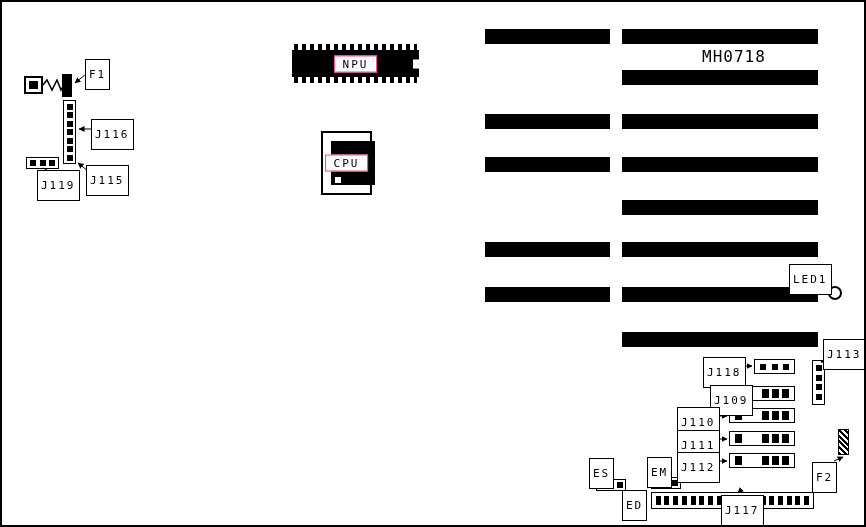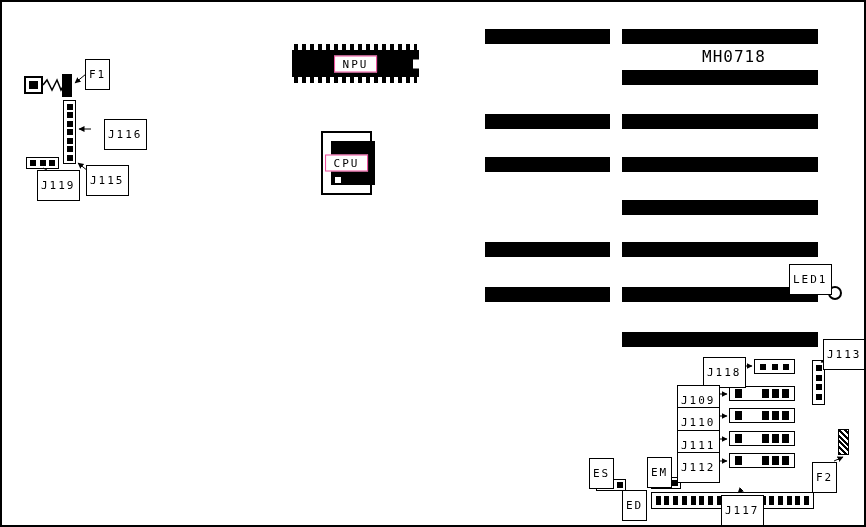--- a/index.html
+++ b/index.html
@@ -92,21 +92,21 @@
 
   <div class="pinstrip vert" style="left:61px;top:98px;width:13px;height:64px">
       <span class="pin"></span>
       <span class="pin"></span>
       <span class="pin"></span>
       <span class="pin"></span>
       <span class="pin"></span>
       <span class="pin"></span>
       <span class="pin"></span>
     </div>
-  <div class="callout" style="left:102px;top:117px">J116</div>
+  <div class="callout" style="left:89px;top:117px">J116</div>
 
   <div class="pinstrip" style="left:24px;top:155px;width:33px;height:12px">
       <span class="pin"></span>
       <span class="pin"></span>
       <span class="pin"></span>
     </div>
   <div class="callout" style="left:35px;top:168px">J119</div>
   <div class="callout" style="left:84px;top:163px">J115</div>
 
   <div class="dipchip" style="left:290px;top:48px;width:127px;height:27px">
@@ -150,21 +150,21 @@
       <span class="pin"></span>
     </div>
 
   <div class="callout" style="left:701px;top:355px">J118</div>
   <div class="pinstrip" style="left:752px;top:357px;width:41px;height:15px">
       <span class="pin"></span>
       <span class="pin"></span>
       <span class="pin"></span>
     </div>
 
-  <div class="callout" style="left:675px;top:383px">J109</div>
+  <div class="callout" style="left:708px;top:383px">J109</div>
   <div class="jblock" style="top:384px">
     <span class="grp">
         <span class="pin"></span>
       </span>
     <span class="grp">
         <span class="pin"></span>
         <span class="pin"></span>
         <span class="pin"></span>
       </span>
   </div>

